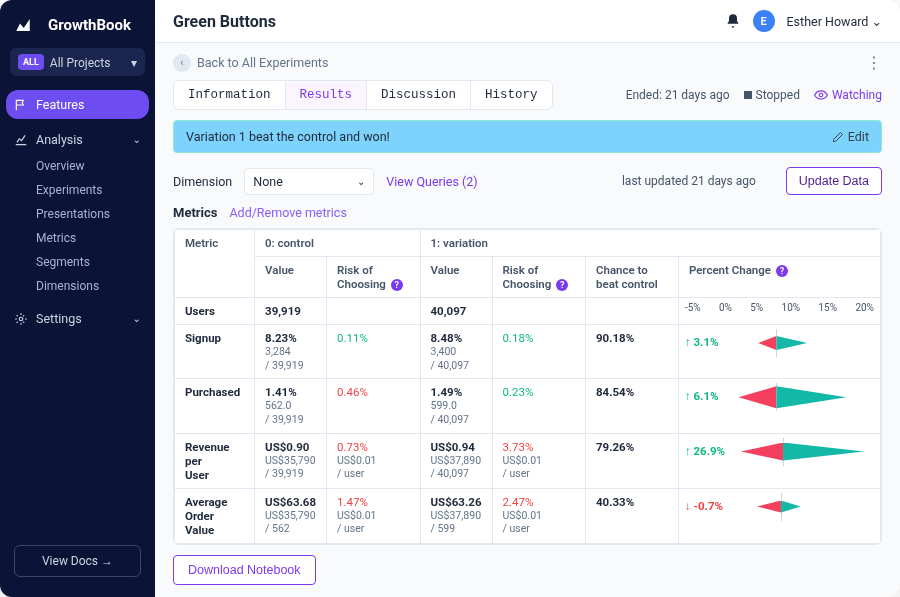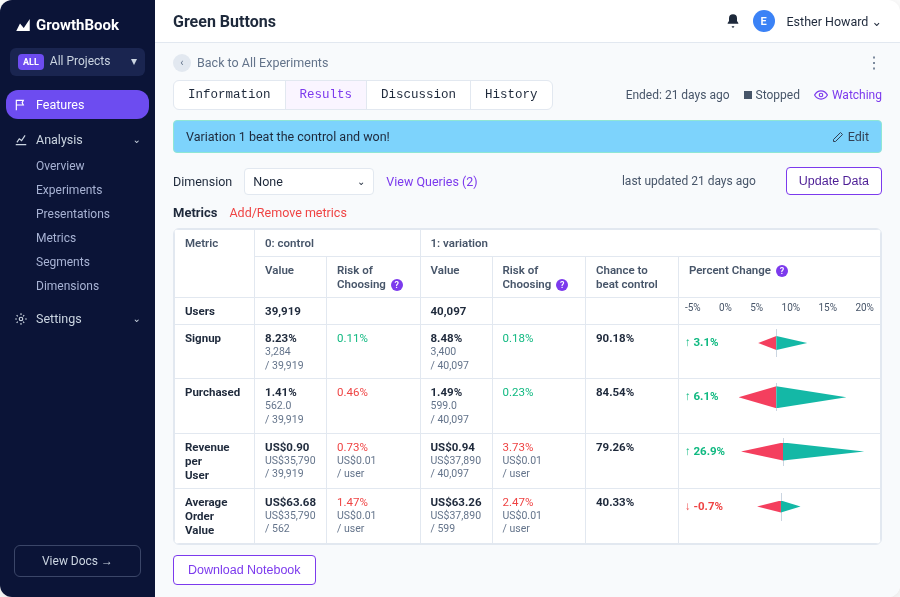--- a/index.html
+++ b/index.html
@@ -1,21 +1,21 @@
 <!DOCTYPE html>
 <html><head>
 <meta charset="utf-8">
 <style>
 * { box-sizing: border-box; margin: 0; padding: 0; }
 body { font-family: -apple-system, BlinkMacSystemFont, "Segoe UI", Roboto, sans-serif; font-size: 13px; color: #1e293b; background: #fff; width: 900px; height: 597px; overflow: hidden; border-radius: 12px; box-shadow: 0 4px 20px rgba(0,0,0,0.15); }
 .app { display: flex; height: 100%; }
 .sidebar { width: 155px; background: #0b1437; color: #cbd5e1; display: flex; flex-direction: column; padding: 10px 0; }
-.logo { display: flex; align-items: flex-end; gap: 4px; padding: 6px 14px 14px; color: #fff; font-weight: 700; font-size: 15px; }
+.logo { display: flex; align-items: flex-end; gap: 16px; padding: 6px 14px 14px; color: #fff; font-weight: 700; font-size: 15px; }
 .logo-icon { width: 18px; height: 18px; }
-.project-pill { margin: 0 10px 14px; background: #1a2550; border-radius: 6px; padding: 6px 8px; display: flex; align-items: flex-start; gap: 6px; font-size: 12px; cursor: pointer; }
+.project-pill { margin: 0 10px 14px; background: #1a2550; border-radius: 6px; padding: 6px 8px; display: flex; align-items: flex-end; gap: 6px; font-size: 12px; cursor: pointer; }
 .all-badge { background: #6d4cf0; color: #fff; font-size: 9px; font-weight: 700; padding: 3px 5px; border-radius: 4px; }
 .nav-section { margin-bottom: 6px; }
 .nav-item { display: flex; align-items: center; gap: 8px; padding: 7px 14px; font-size: 12.5px; cursor: pointer; }
 .nav-item.active { background: #6d4cf0; color: #fff; border-radius: 12px; margin: 0 6px; padding: 7px 8px; }
 .nav-item .chev { margin-left: auto; font-size: 10px; }
 .nav-sub { padding: 5px 14px 5px 36px; font-size: 12px; color: #a8b3d4; cursor: pointer; }
 .spacer { flex: 1; }
 .view-docs { margin: 10px 14px; border: 1px solid #3b4668; border-radius: 6px; padding: 8px; text-align: center; font-size: 12px; cursor: pointer; }
 .main { flex: 1; display: flex; flex-direction: column; overflow: hidden; }
 .topbar { display: flex; align-items: center; padding: 10px 18px; border-bottom: 1px solid #e2e8f0; }
@@ -42,21 +42,21 @@
 .banner .edit { margin-left: auto; cursor: pointer; display: flex; align-items: center; gap: 4px; color: #334155; }
 .dim-row { display: flex; align-items: center; gap: 12px; margin-bottom: 10px; }
 .dim-label { font-size: 12.5px; }
 .dim-select { border: 1px solid #e2e8f0; border-radius: 4px; padding: 5px 8px; font-size: 12.5px; min-width: 130px; background: #fff; cursor: pointer; display: flex; align-items: center; }
 .dim-select .chev { margin-left: auto; font-size: 10px; }
 .view-queries { color: #7c3aed; font-size: 12.5px; cursor: pointer; }
 .last-updated { margin-left: auto; font-size: 12px; color: #475569; }
 .update-btn { border: 1px solid #7c3aed; color: #4c1d95; background: #fff; border-radius: 4px; padding: 6px 12px; font-size: 12.5px; cursor: pointer; margin-left: 18px; }
 .metrics-header { display: flex; align-items: center; gap: 12px; margin-bottom: 8px; }
 .metrics-title { font-weight: 700; font-size: 13px; }
-.add-remove { color: #ef4444; font-size: 12.5px; cursor: pointer; }
+.add-remove { color: #8b5cf6; font-size: 12.5px; cursor: pointer; }
 .table-wrap { background: #fff; border: 1px solid #e2e8f0; border-radius: 6px; overflow: hidden; }
 table { border-collapse: collapse; width: 100%; font-size: 11.5px; }
 th, td { border: 1px solid #e2e8f0; padding: 6px 10px; text-align: left; vertical-align: top; }
 th { font-weight: 600; color: #475569; background: #fff; }
 .th-top { background: #f8fafc; }
 .metric-name { font-weight: 700; }
 .sub { color: #64748b; font-size: 10.5px; line-height: 1.3; }
 .green { color: #10b981; }
 .red { color: #ef4444; }
 .pct-cell { position: relative; }

